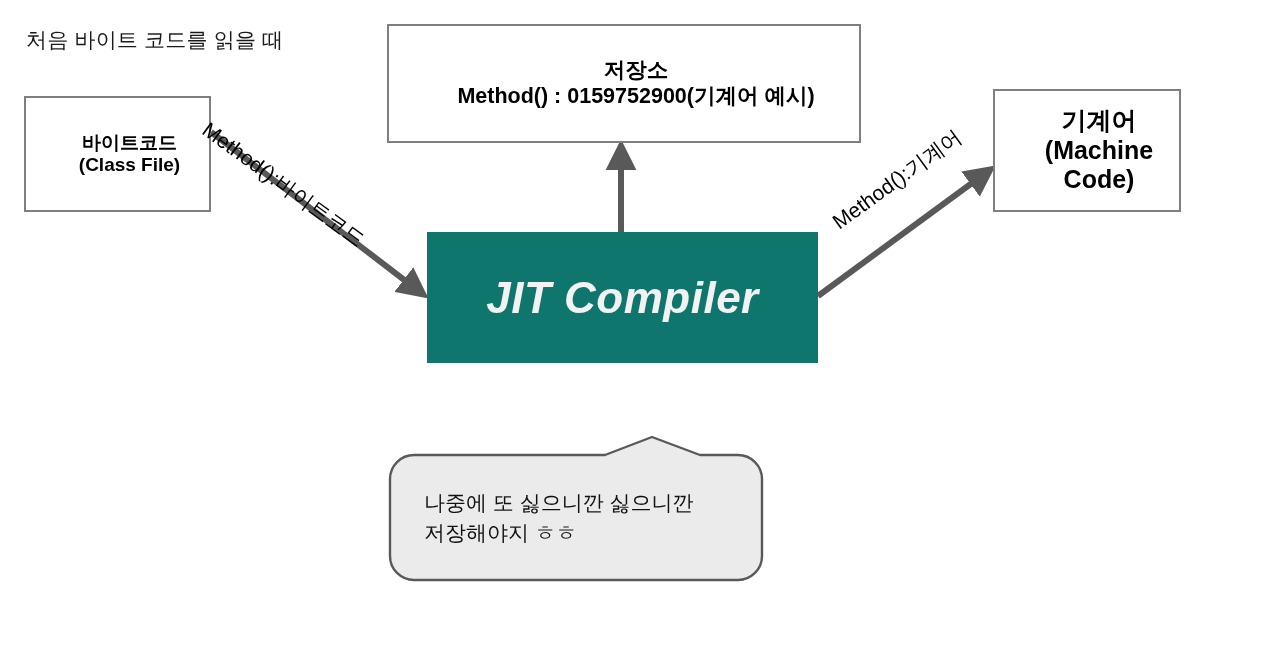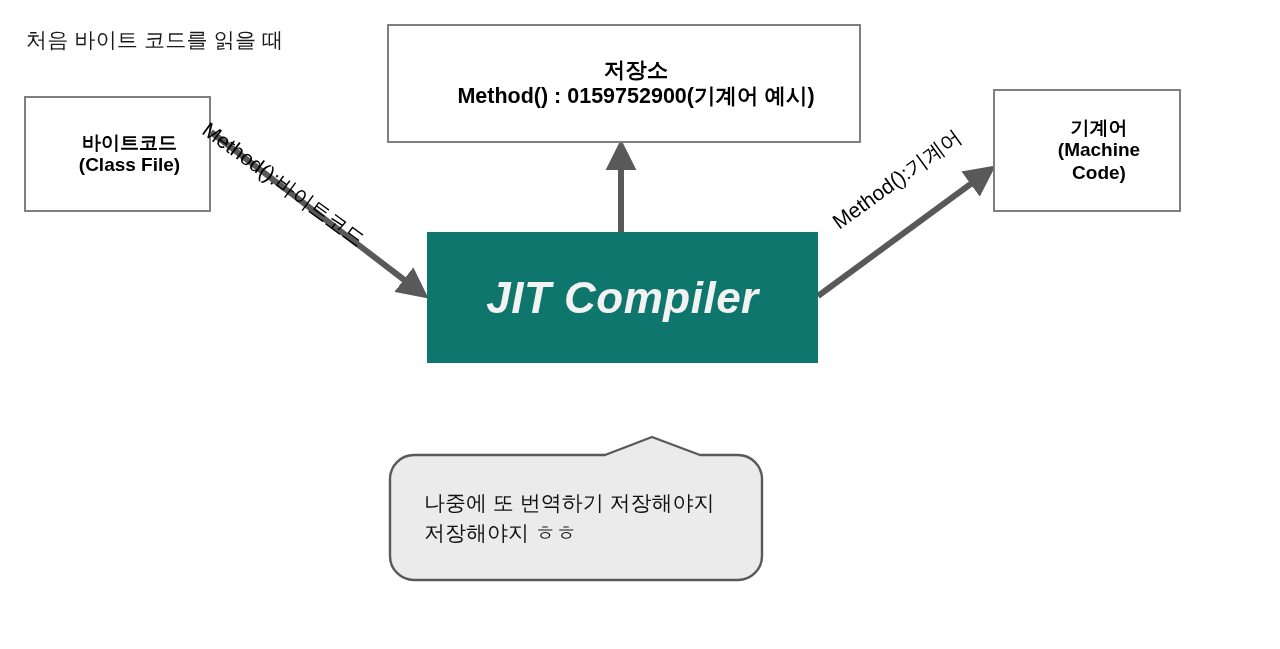--- a/index.html
+++ b/index.html
@@ -69,21 +69,21 @@
     width: 474px;
     height: 119px;
     font-size: 21.5px;
   }
   
   #box-machinecode {
     left: 993px;
     top: 89px;
     width: 188px;
     height: 123px;
-    font-size: 19px;
+    font-size: 25px;
   }
   
   #box-jit {
     left: 427px;
     top: 232px;
     width: 391px;
     height: 131px;
     background: #0f766e;
     border: none;
     color: #f2f2f2;
@@ -190,16 +190,16 @@
 
   <div class="node" id="box-jit">
     <span>JIT Compiler</span>
   </div>
 
   <div class="edge-label" id="label-bytecode-edge">Method():바이트코드</div>
 
   <div class="edge-label" id="label-machinecode-edge">Method():기계어</div>
 
 
-  <div id="bubble-text">나중에 또 번역하기 저장해야지
+  <div id="bubble-text">나중에 또 싫으니깐 싫으니깐
 저장해야지  ㅎㅎ</div>
 
 </div>
 
 </body></html>

